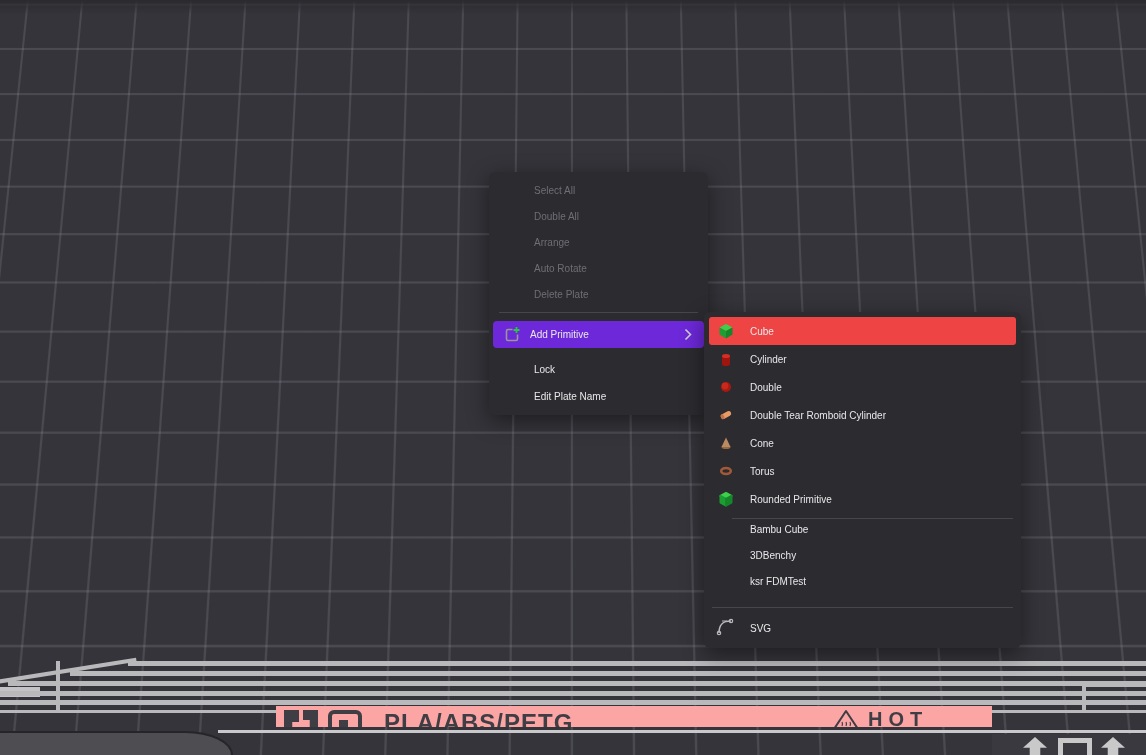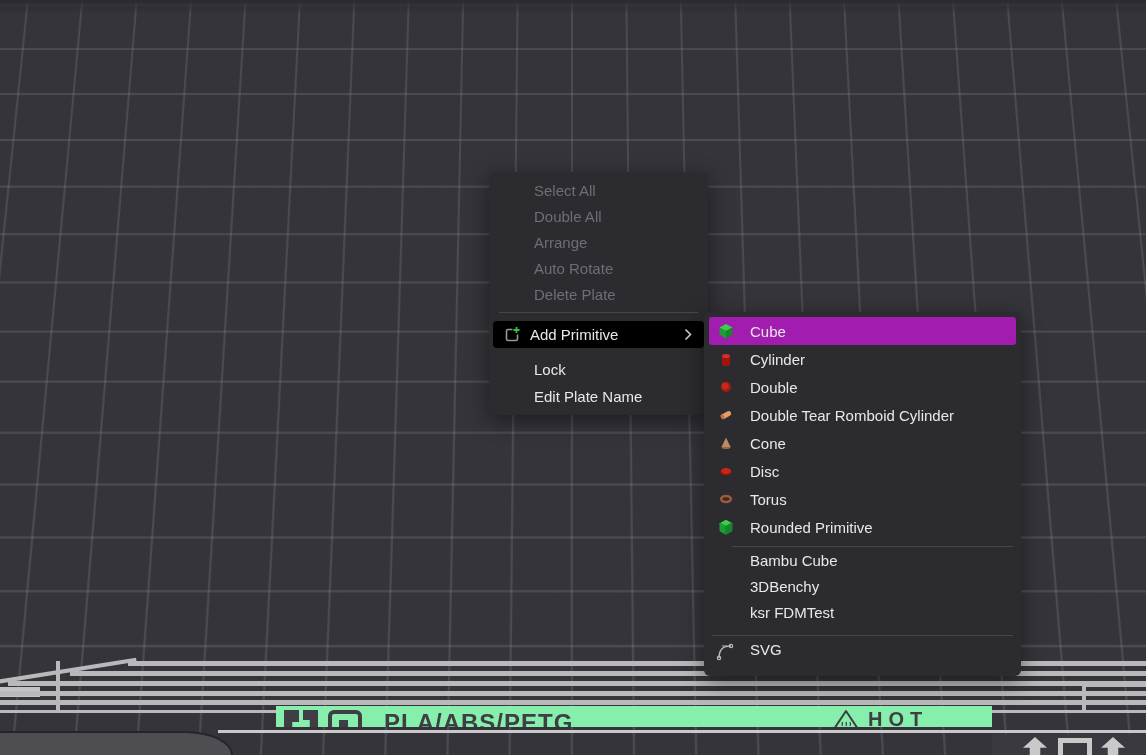--- a/index.html
+++ b/index.html
@@ -24,55 +24,55 @@
   .stripe{position:absolute;background:#b9b9bb;}
   .plate-diagonal{position:absolute;left:-4px;top:680px;width:142px;height:3.5px;background:#b9b9bb;
     transform:rotate(-9deg);transform-origin:left center;}
   .plate-post{position:absolute;left:56px;top:661px;width:3.5px;height:52px;background:#b9b9bb;}
   .plate-wedge{position:absolute;left:0;top:687px;width:40px;height:10px;background:#c3c3c5;}
   
   .bar-line{position:absolute;left:218px;top:730px;width:928px;height:3px;background:#c9c9cb;}
   .plate-tab{position:absolute;left:0;top:731px;width:233px;height:24px;background:#4e4d52;
     border-top:2px solid #26252a;border-right:2px solid #26252a;
     border-top-right-radius:52px 26px;box-sizing:border-box;}
-  .plate-bar{position:absolute;left:276px;top:706px;width:716px;height:21px;background:#86efac;
+  .plate-bar{position:absolute;left:276px;top:706px;width:716px;height:21px;background:#fca5a5;
     overflow:hidden;}
   .bar-right{position:absolute;left:992px;top:734px;width:154px;height:21px;background:#3a393f;overflow:hidden;}
   .material-text{position:absolute;left:108px;top:3px;font-size:24px;font-weight:700;
     letter-spacing:1px;color:#3f3e44;}
   .hot-text{position:absolute;left:592px;top:2px;font-size:20px;font-weight:700;
     letter-spacing:6px;color:#3f3e44;}
   .logo-glyph{position:absolute;top:4px;width:15px;height:22px;background:#3f3e44;}
   .qr-glyph{position:absolute;left:52px;top:4px;width:26px;height:22px;border:4px solid #3f3e44;
     border-radius:6px;}
   .qr-inner{position:absolute;left:7px;top:6px;width:9px;height:8px;background:#3f3e44;}
   .arrow-glyph{position:absolute;top:3px;}
   .square-glyph{position:absolute;left:66px;top:4px;width:24px;height:24px;border:5px solid #c9c9ca;}
   
   .menu{position:absolute;background:#2c2b30;border-radius:6px;
     box-shadow:0 6px 22px rgba(0,0,0,0.45);padding:5px 0;box-sizing:border-box;z-index:10;
-    color:#e8e8ea;font-size:15px;}
+    color:#e8e8ea;font-size:10px;}
   .menu-row{display:flex;align-items:center;height:26px;cursor:default;}
   .menu-row.disabled{color:#6f6e74;}
   .menu-row .lbl{white-space:nowrap;}
   .sep{height:1px;background:#47464b;margin:5px 10px;}
   #main-menu{left:489px;top:172px;width:219px;}
   #main-menu .menu-row{padding-left:45px;}
   #main-menu .menu-row.with-icon{padding-left:0;}
-  .hl-row{margin:8px 4px;border-radius:4px;background:#000000;height:27px;}
+  .hl-row{margin:8px 4px;border-radius:4px;background:#6d28d9;height:27px;}
   .icon-cell{width:37px;display:flex;justify-content:center;align-items:center;flex:none;}
   .arrow-cell{margin-left:auto;padding-right:12px;display:flex;align-items:center;}
   #sub-menu{left:704px;top:312px;width:317px;}
   #sub-menu .prim-row{height:28px;display:flex;align-items:center;padding-left:12px;}
   #sub-menu .prim-row .p-icon{width:20px;display:flex;justify-content:center;align-items:center;flex:none;}
   #sub-menu .prim-row .lbl{margin-left:14px;}
-  #sub-menu .prim-row.selected{margin:0 5px;padding-left:7px;border-radius:3px;background:#a21caf;}
+  #sub-menu .prim-row.selected{margin:0 5px;padding-left:7px;border-radius:3px;background:#ef4444;}
   #sub-menu .model-row{height:26px;display:flex;padding-left:46px;}
   #sub-menu .sub-sep{height:1px;background:#47464b;margin:5px 8px 5px 28px;}
-  #sub-menu .svg-row{height:30px;display:flex;align-items:flex-start;padding-left:10px;}
+  #sub-menu .svg-row{height:30px;display:flex;align-items:center;padding-left:10px;}
   #sub-menu .svg-row .lbl{margin-left:12px;}
 </style>
 </head>
 <body>
 
 <div id="app">
 
   <div class="grid-plane"></div>
   <div class="top-fade"></div>
 
@@ -206,29 +206,20 @@
     <div class="prim-row">
       <span class="p-icon">
         <svg width="16" height="16" viewBox="0 0 16 16">
           <ellipse cx="8" cy="12" rx="4.5" ry="2" fill="#96683f"></ellipse>
           <polygon points="8,2.5 12.5,12 3.5,12" fill="#b98a63"></polygon>
         </svg>
       </span>
       <span class="lbl">Cone</span>
     </div>
 
-    <div class="prim-row">
-      <span class="p-icon">
-        <svg width="16" height="16" viewBox="0 0 16 16">
-          <ellipse cx="8" cy="9.5" rx="5.2" ry="3" fill="#8f120c"></ellipse>
-          <ellipse cx="8" cy="8" rx="5.2" ry="3" fill="#cc2418"></ellipse>
-        </svg>
-      </span>
-      <span class="lbl">Disc</span>
-    </div>
 
     <div class="prim-row">
       <span class="p-icon">
         <svg width="16" height="16" viewBox="0 0 16 16">
           <ellipse cx="8" cy="8" rx="4.8" ry="3" fill="none" stroke="#a05a38" stroke-width="2.6"></ellipse>
         </svg>
       </span>
       <span class="lbl">Torus</span>
     </div>
 

